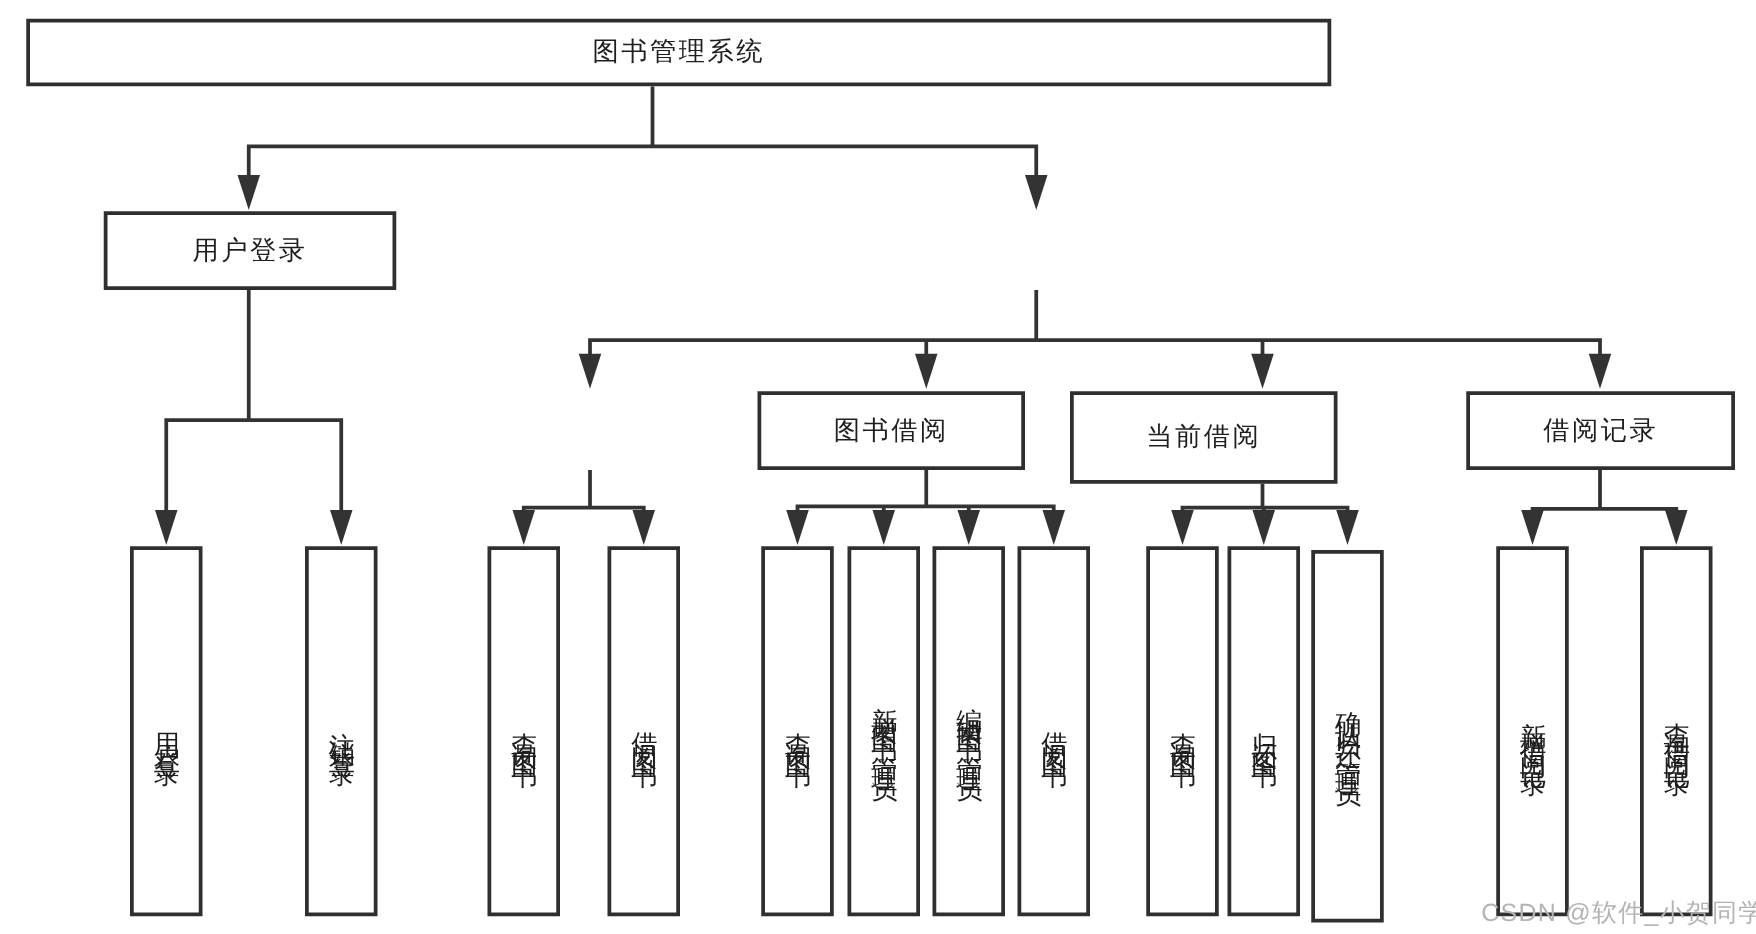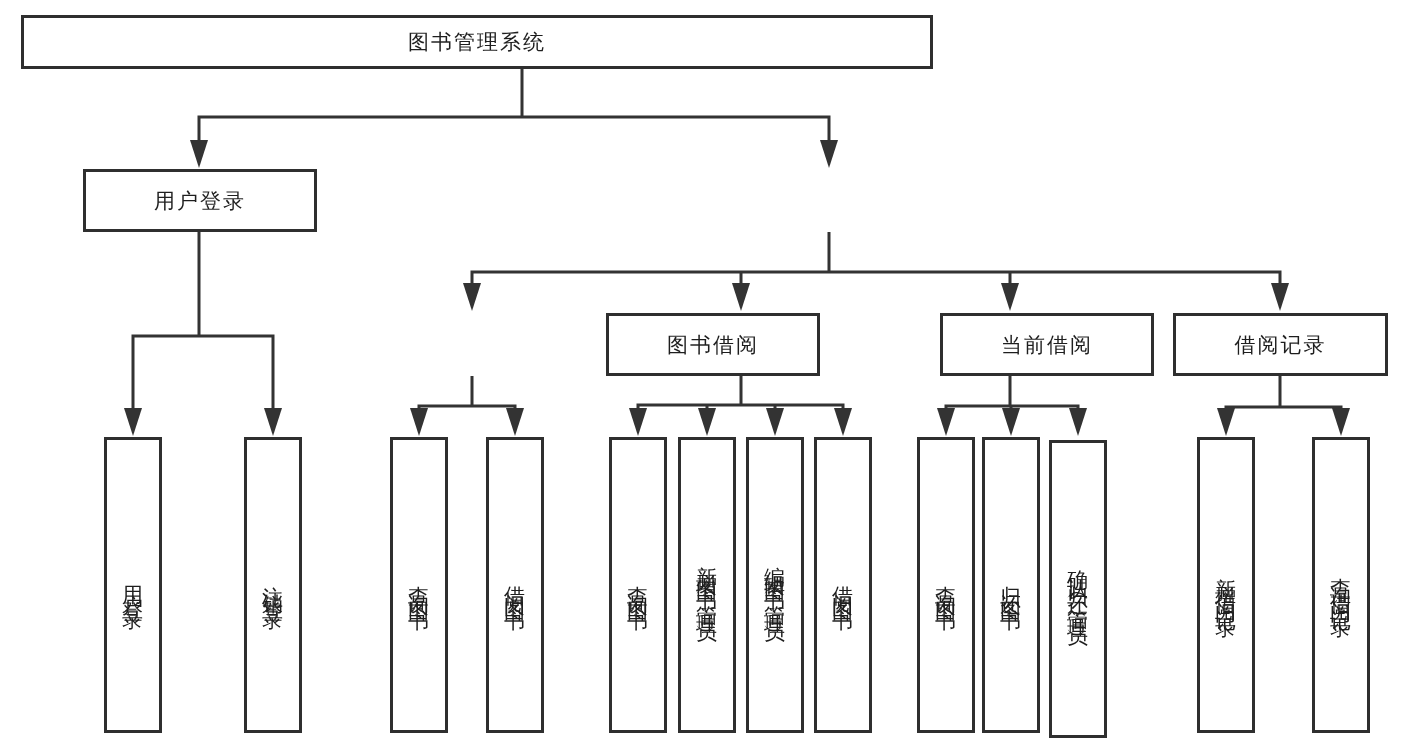--- a/index.html
+++ b/index.html
@@ -56,40 +56,41 @@
       <polygon points="766,408 784,408 775,436"></polygon>
       <polygon points="834,408 852,408 843,436"></polygon>
       <polygon points="937,408 955,408 946,436"></polygon>
       <polygon points="1002,408 1020,408 1011,436"></polygon>
       <polygon points="1069,408 1087,408 1078,436"></polygon>
       <polygon points="1217,408 1235,408 1226,436"></polygon>
       <polygon points="1332,408 1350,408 1341,436"></polygon>
     </g>
   </svg>
 
-  <div class="node" style="left:21px;top:15px;width:912px;height:54px">图书管理系统</div>
+  <div class="node" style="left:21px;top:15px;width:1044px;height:54px">图书管理系统</div>
 
   <div class="node" style="left:83px;top:169px;width:234px;height:63px">用户登录</div>
 
   <div class="node" style="left:606px;top:313px;width:214px;height:63px">图书借阅</div>
-  <div class="node" style="left:940px;top:313px;width:214px;height:63px">当前借阅</div>
+  <div class="node" style="left:856px;top:313px;width:214px;height:74px">当前借阅</div>
   <div class="node" style="left:1173px;top:313px;width:215px;height:63px">借阅记录</div>
 
   <div class="node vnode" style="left:104px;top:437px;width:58px;height:296px">用户登录</div>
   <div class="node vnode" style="left:244px;top:437px;width:58px;height:296px">注销登录</div>
 
   <div class="node vnode" style="left:390px;top:437px;width:58px;height:296px">查询图书</div>
   <div class="node vnode" style="left:486px;top:437px;width:58px;height:296px">借阅图书</div>
 
   <div class="node vnode" style="left:609px;top:437px;width:58px;height:296px">查询图书</div>
   <div class="node vnode" style="left:678px;top:437px;width:58px;height:296px">新增图书（管理员）</div>
   <div class="node vnode" style="left:746px;top:437px;width:58px;height:296px">编辑图书（管理员）</div>
   <div class="node vnode" style="left:814px;top:437px;width:58px;height:296px">借阅图书</div>
 
   <div class="node vnode" style="left:917px;top:437px;width:58px;height:296px">查询图书</div>
   <div class="node vnode" style="left:982px;top:437px;width:58px;height:296px">归还图书</div>
   <div class="node vnode" style="left:1049px;top:440px;width:58px;height:298px">确认归还（管理员）</div>
 
   <div class="node vnode" style="left:1197px;top:437px;width:58px;height:296px">新增借阅记录</div>
   <div class="node vnode" style="left:1312px;top:437px;width:58px;height:296px">查询借阅记录</div>
 
+  <div class="watermark">CSDN @软件_小贺同学</div>
 
 </div>
 
 </body></html>

